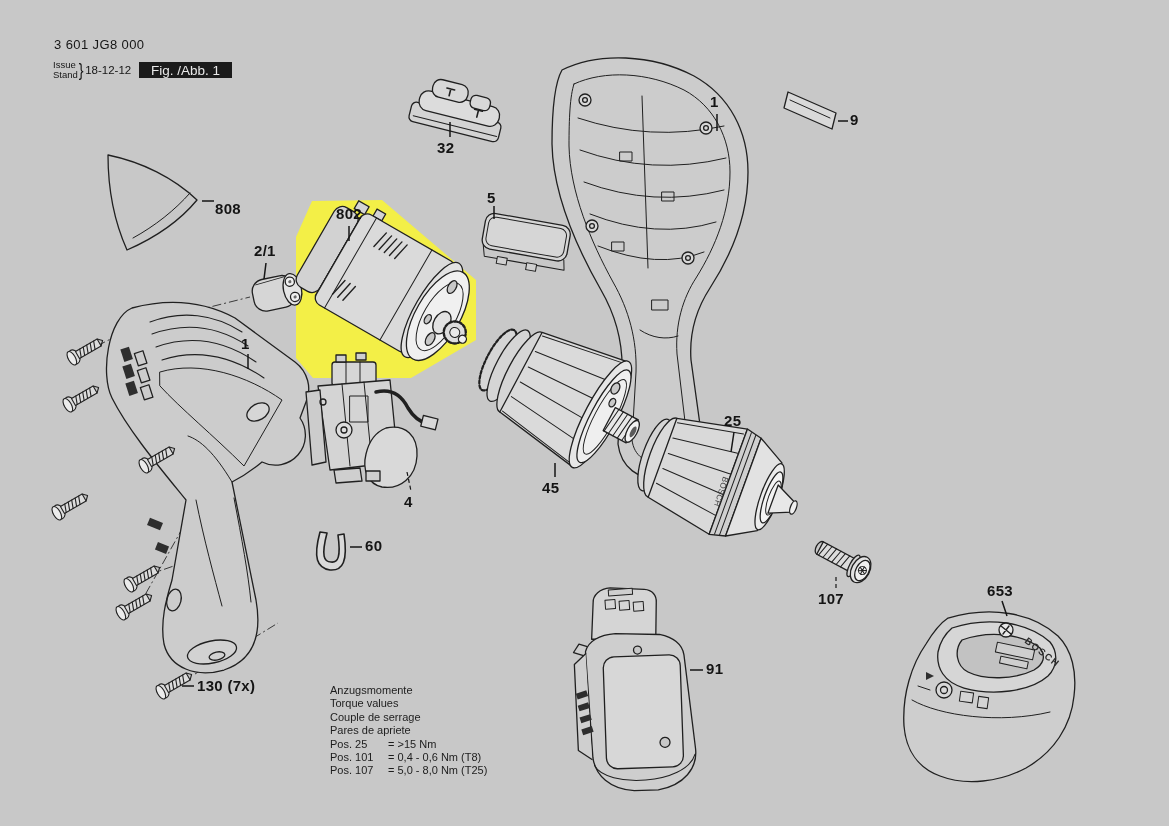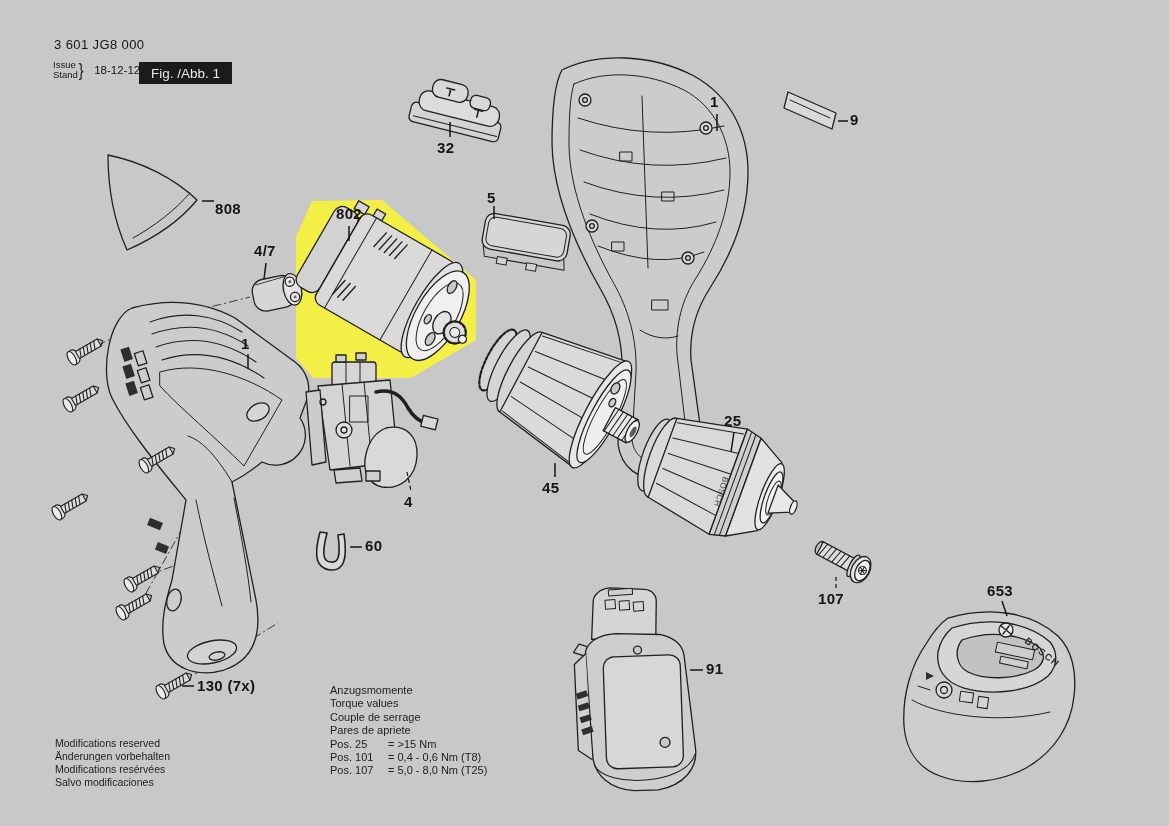--- a/index.html
+++ b/index.html
@@ -6,22 +6,22 @@
   body{width:1169px;height:826px;position:relative;overflow:hidden;
        background:#c8c8c8;font-family:"Liberation Sans",sans-serif;color:#161616}
   #stage{position:absolute;left:0;top:0;width:1169px;height:826px}
   svg{position:absolute;left:0;top:0}
   .label{position:absolute;font-weight:bold;font-size:15px;letter-spacing:.3px;
          color:#141414;white-space:nowrap}
   .hdr-pn{position:absolute;left:54px;top:37px;font-size:13px;letter-spacing:.4px}
   .hdr-issue{position:absolute;left:53px;top:59px;display:flex;align-items:center}
   .is-col{font-size:9.5px;line-height:10px;text-align:left}
   .brace{font-size:19px;transform:scaleX(.75);margin:0 1px 0 0}
-  .hdr-date{font-size:11.5px;margin-left:9px}
-  .fig-box{position:absolute;left:139px;top:62px;width:93px;height:22px;
+  .hdr-date{font-size:11.5px;margin-left:0}
+  .fig-box{position:absolute;left:139px;top:62px;width:93px;height:16px;
            background:#1b1b1b;color:#e9e9e9;display:flex;align-items:center;
            justify-content:center;font-size:13.5px;white-space:nowrap}
   .notes{position:absolute;left:55px;top:737px;font-size:10.5px;line-height:13px;color:#222}
   .torque{position:absolute;left:330px;top:684px;font-size:11px;line-height:13.4px;color:#1d1d1d}
   .tq-pos{display:inline-block;width:58px}
 </style>
 </head>
 <body>
 
 <div id="stage">
@@ -345,41 +345,35 @@
     <div>Issue</div>
     <div>Stand</div>
   </div>
   <div class="brace">}</div>
   <div class="hdr-date">18-12-12</div>
 </div>
 <div class="fig-box">Fig. /Abb. 1</div>
 
 <div class="label" style="left:215px;top:200px">808</div>
 <div class="label" style="left:336px;top:205px">802</div>
-<div class="label" style="left:254px;top:242px">4/7</div>
+<div class="label" style="left:254px;top:242px">2/1</div>
 <div class="label" style="left:437px;top:139px">32</div>
 <div class="label" style="left:487px;top:189px">5</div>
 <div class="label" style="left:710px;top:93px">1</div>
 <div class="label" style="left:850px;top:111px">9</div>
 <div class="label" style="left:241px;top:335px">1</div>
 <div class="label" style="left:724px;top:412px">25</div>
 <div class="label" style="left:542px;top:479px">45</div>
 <div class="label" style="left:404px;top:493px">4</div>
 <div class="label" style="left:365px;top:537px">60</div>
 <div class="label" style="left:818px;top:590px">107</div>
 <div class="label" style="left:987px;top:582px">653</div>
 <div class="label" style="left:706px;top:660px">91</div>
 <div class="label" style="left:197px;top:677px">130 (7x)</div>
 
-<div class="notes">
-  <div>Modifications reserved</div>
-  <div>Änderungen vorbehalten</div>
-  <div>Modifications resérvées</div>
-  <div>Salvo modificaciones</div>
-</div>
 
 <div class="torque">
   <div>Anzugsmomente</div>
   <div>Torque values</div>
   <div>Couple de serrage</div>
   <div>Pares de apriete</div>
   <div>
     <span class="tq-pos">Pos. 25</span><span>= &gt;15 Nm</span>
   </div>
   <div>

